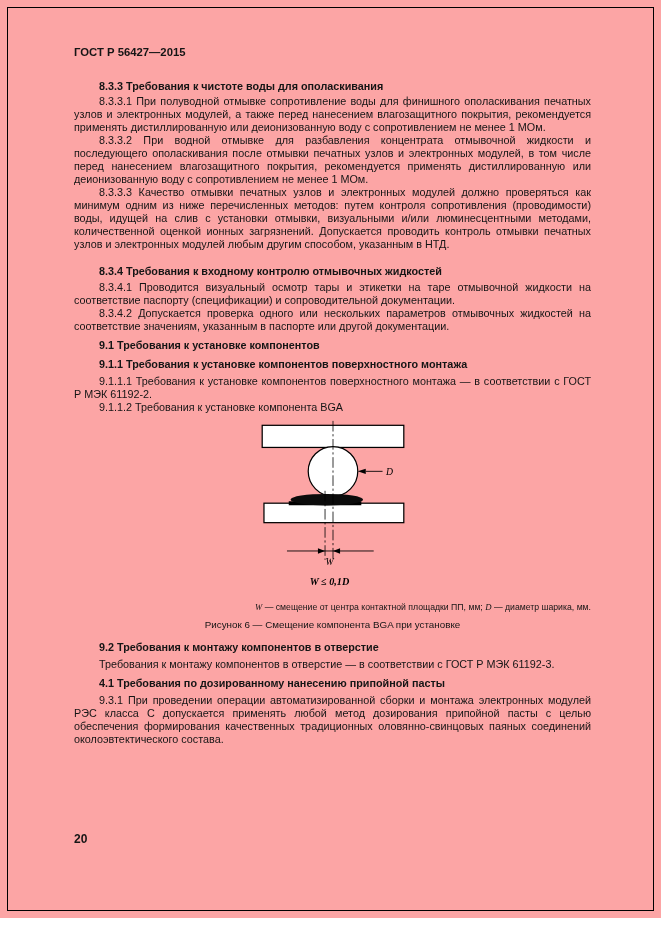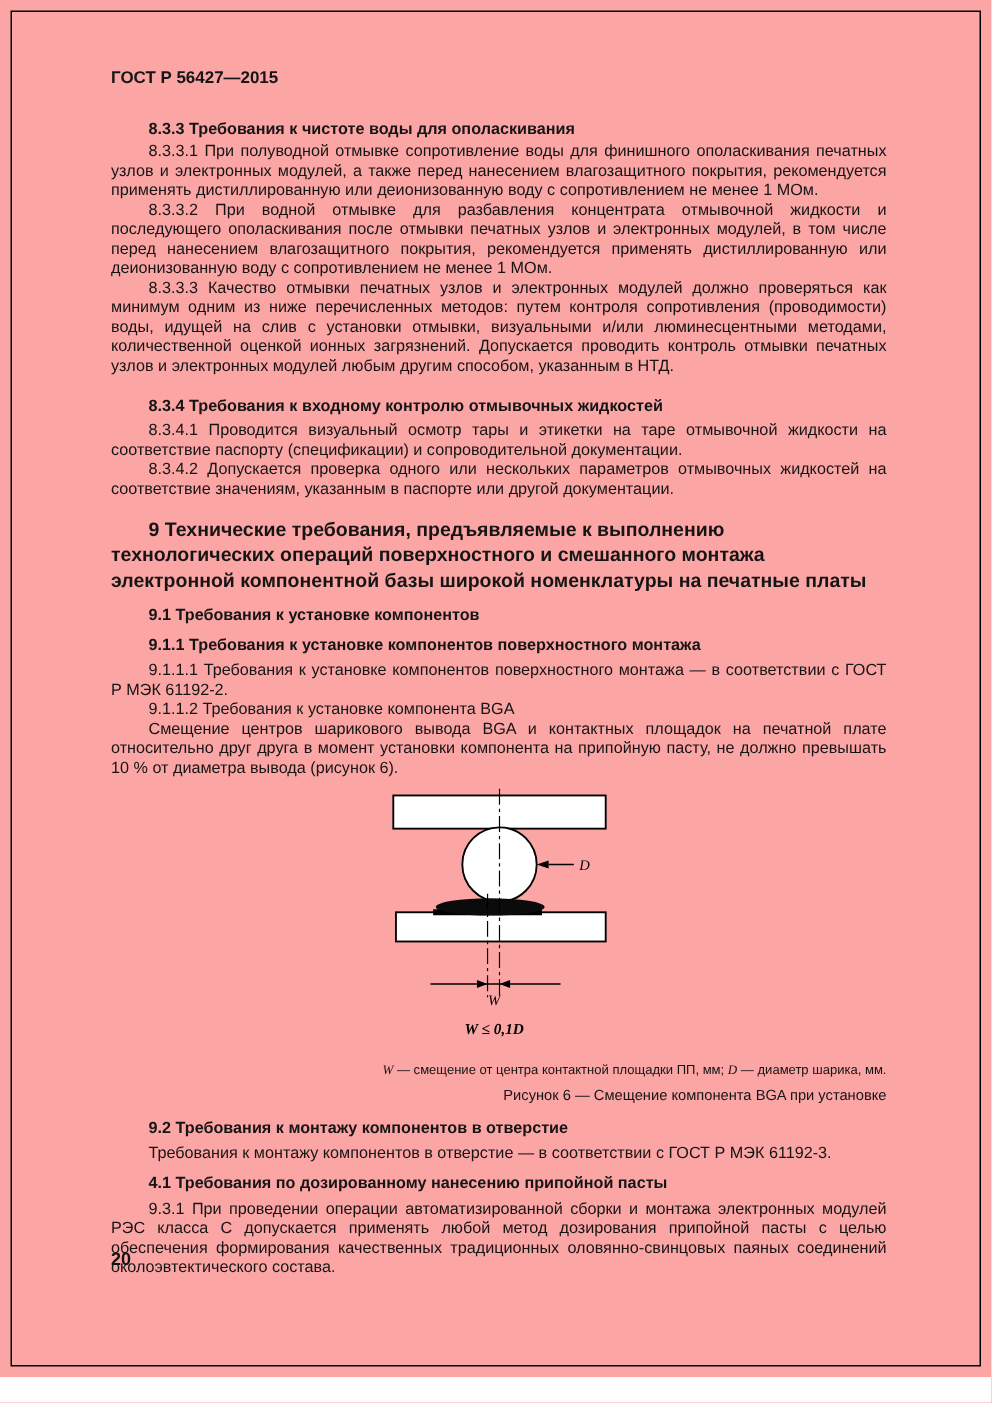--- a/index.html
+++ b/index.html
@@ -46,21 +46,21 @@
   .figwrap svg { display: inline-block; }
   .legend {
     font-size: 8.7px;
     text-align: right;
     text-indent: 0;
     margin: 2px 0 6px;
   }
   .legend .var { font-style: italic; font-family: "Liberation Serif", serif; }
   .figcaption {
     font-size: 9.8px;
-    text-align: right;
+    text-align: center;
     text-indent: 0;
     margin: 0 0 10px;
   }
   .page-number {
     position: absolute;
     left: 66px;
     bottom: 64px;
     font-size: 12px;
     font-weight: bold;
   }
@@ -82,27 +82,25 @@
 
       <p class="h tight">8.3.3 Требования к чистоте воды для ополаскивания</p>
       <p>8.3.3.1 При полуводной отмывке сопротивление воды для финишного ополаскивания печатных узлов и электронных модулей, а также перед нанесением влагозащитного покрытия, рекомендуется применять дистиллированную или деионизованную воду с сопротивлением не менее 1 МОм.</p>
       <p>8.3.3.2 При водной отмывке для разбавления концентрата отмывочной жидкости и последующего ополаскивания после отмывки печатных узлов и электронных модулей, в том числе перед нанесением влагозащитного покрытия, рекомендуется применять дистиллированную или деионизованную воду с сопротивлением не менее 1 МОм.</p>
       <p>8.3.3.3 Качество отмывки печатных узлов и электронных модулей должно проверяться как минимум одним из ниже перечисленных методов: путем контроля сопротивления (проводимости) воды, идущей на слив с установки отмывки, визуальными и/или люминесцентными методами, количественной оценкой ионных загрязнений. Допускается проводить контроль отмывки печатных узлов и электронных модулей любым другим способом, указанным в НТД.</p>
 
       <p class="h tight">8.3.4 Требования к входному контролю отмывочных жидкостей</p>
       <p>8.3.4.1 Проводится визуальный осмотр тары и этикетки на таре отмывочной жидкости на соответствие паспорту (спецификации) и сопроводительной документации.</p>
       <p>8.3.4.2 Допускается проверка одного или нескольких параметров отмывочных жидкостей на соответствие значениям, указанным в паспорте или другой документации.</p>
 
-      <div class="h1">9 Технические требования, предъявляемые к выполнению технологических операций поверхностного и смешанного монтажа электронной компонентной базы широкой номенклатуры на печатные платы</div>
 
       <p class="h">9.1 Требования к установке компонентов</p>
       <p class="h">9.1.1 Требования к установке компонентов поверхностного монтажа</p>
       <p>9.1.1.1 Требования к установке компонентов поверхностного монтажа — в соответствии с ГОСТ Р МЭК 61192-2.</p>
       <p>9.1.1.2 Требования к установке компонента BGA</p>
-      <p>Смещение центров шарикового вывода BGA и контактных площадок на печатной плате относительно друг друга в момент установки компонента на припойную пасту, не должно превышать 10 % от диаметра вывода (рисунок 6).</p>
 
       <div class="figwrap">
         <svg width="266" height="177" viewBox="0 0 300 200" aria-hidden="true">
 
           <rect class="oline" x="70" y="6" width="160" height="25"></rect>
 
           <rect class="oline" x="72" y="94" width="158" height="22"></rect>
 
           <line x1="100" y1="94" x2="182" y2="94" stroke="#000" stroke-width="4.5"></line>
 

